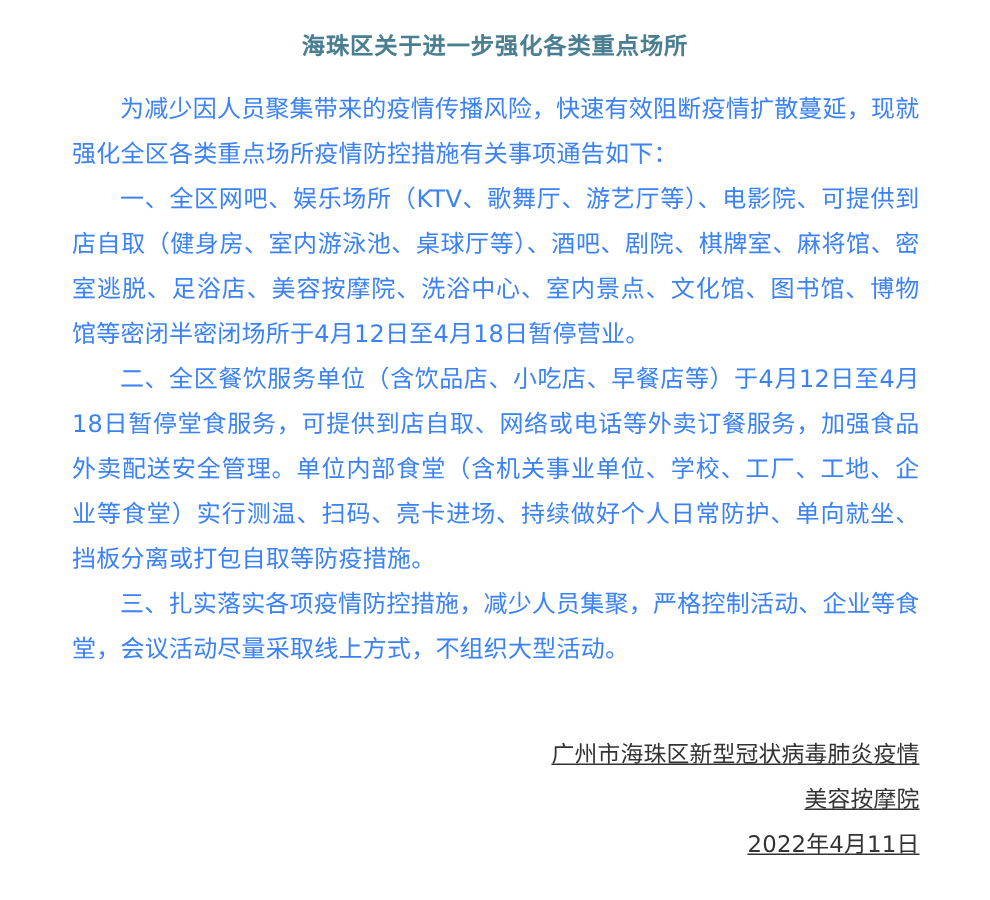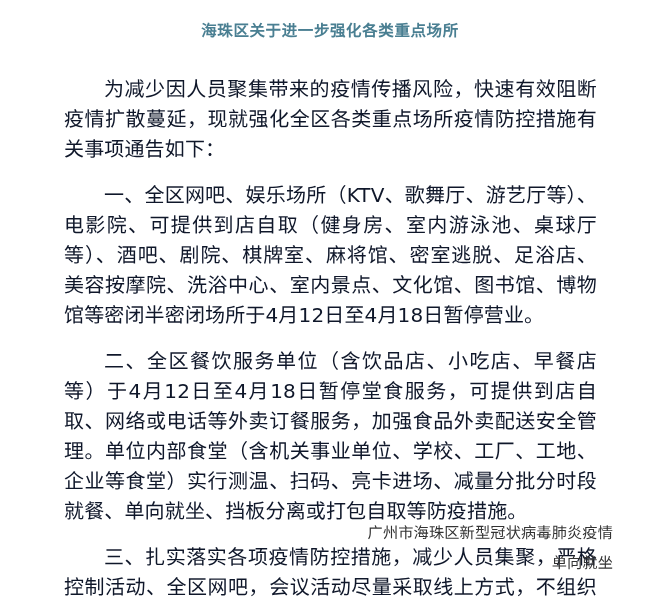--- a/index.html
+++ b/index.html
@@ -40,41 +40,42 @@
     white-space: nowrap;
   }
 
   
   .doc-body {
     padding: 14px 47px 0 48px;
     box-sizing: border-box;
   }
 
   .para {
-    margin: 16px;
-    color: #0f172a;
-    font-size: 20px;
+    margin: 0;
+    color: #3b82f6;
+    font-size: 16px;
     line-height: 30px;
     text-align: justify;
     text-justify: inter-ideograph;
     text-indent: 2em;
     letter-spacing: 0.15px;
     word-break: break-all;
   }
 
   
   .signature {
     position: absolute;
     right: 47px;
     bottom: 18px;
     text-align: right;
     color: #333333;
     font-size: 15.2px;
     line-height: 30px;
     letter-spacing: 0.15px;
+    text-decoration: underline;
   }
   .signature .sig-line {
     display: block;
     white-space: nowrap;
   }
   .signature .sig-date {
     display: block;
     white-space: nowrap;
   }
 </style>
@@ -83,22 +84,23 @@
 
 <div class="page">
 
   <h1 class="doc-title">
     <span class="title-line">海珠区关于进一步强化各类重点场所</span>
   </h1>
 
   <div class="doc-body">
     <p class="para">为减少因人员聚集带来的疫情传播风险，快速有效阻断疫情扩散蔓延，现就强化全区各类重点场所疫情防控措施有关事项通告如下：</p>
     <p class="para">一、全区网吧、娱乐场所（KTV、歌舞厅、游艺厅等）、电影院、可提供到店自取（健身房、室内游泳池、桌球厅等）、酒吧、剧院、棋牌室、麻将馆、密室逃脱、足浴店、美容按摩院、洗浴中心、室内景点、文化馆、图书馆、博物馆等密闭半密闭场所于4月12日至4月18日暂停营业。</p>
-    <p class="para">二、全区餐饮服务单位（含饮品店、小吃店、早餐店等）于4月12日至4月18日暂停堂食服务，可提供到店自取、网络或电话等外卖订餐服务，加强食品外卖配送安全管理。单位内部食堂（含机关事业单位、学校、工厂、工地、企业等食堂）实行测温、扫码、亮卡进场、减量分批分时段就餐、单向就坐、挡板分离或打包自取等防疫措施。</p>
-    <p class="para">三、扎实落实各项疫情防控措施，减少人员集聚，严格控制活动、全区网吧，会议活动尽量采取线上方式，不组织大型活动。</p>
+    <p class="para">二、全区餐饮服务单位（含饮品店、小吃店、早餐店等）于4月12日至4月18日暂停堂食服务，可提供到店自取、网络或电话等外卖订餐服务，加强食品外卖配送安全管理。单位内部食堂（含机关事业单位、学校、工厂、工地、企业等食堂）实行测温、扫码、亮卡进场、持续做好个人日常防护、单向就坐、挡板分离或打包自取等防疫措施。</p>
+    <p class="para">三、扎实落实各项疫情防控措施，减少人员集聚，严格控制活动、企业等食堂，会议活动尽量采取线上方式，不组织大型活动。</p>
   </div>
 
   <div class="signature">
     <span class="sig-line">广州市海珠区新型冠状病毒肺炎疫情</span>
-    <span class="sig-line">单向就坐</span>
+    <span class="sig-line">美容按摩院</span>
+    <span class="sig-date">2022年4月11日</span>
   </div>
 
 </div>
 
 </body></html>

